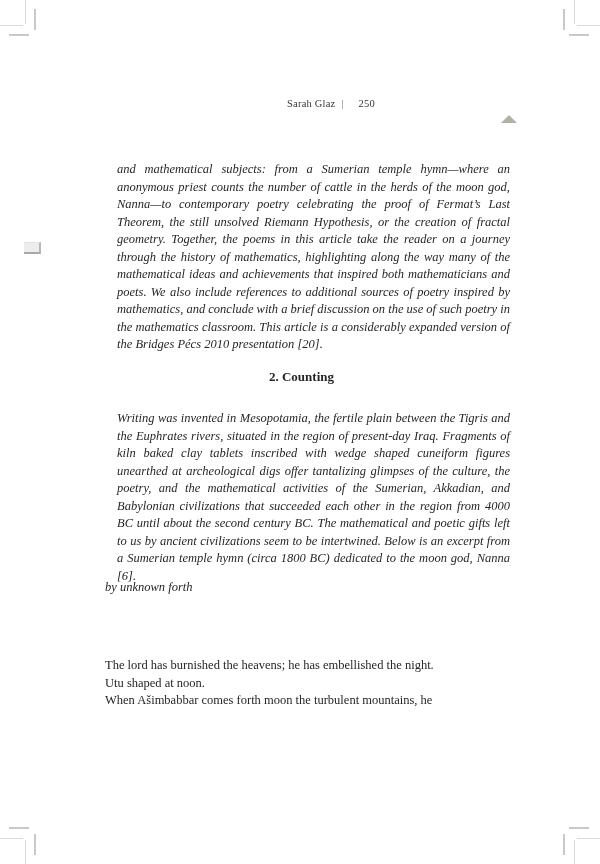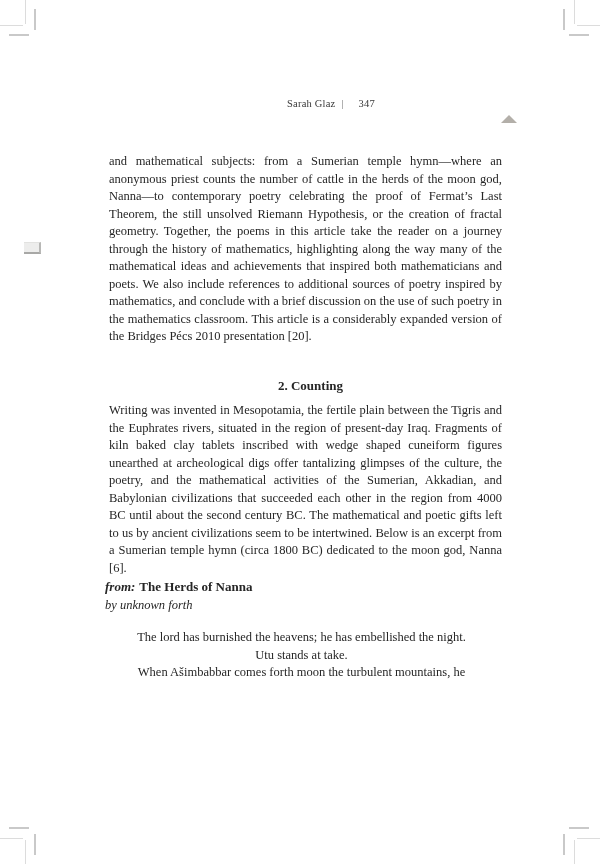--- a/index.html
+++ b/index.html
@@ -51,22 +51,23 @@
 
   
   .body-col {
     position: absolute;
     left: 105px;
     width: 393px;
     font-size: 12.5px;
     line-height: 17.5px;
   }
   .para {
-    margin: 4px;
+    margin: 12px;
     text-align: justify;
+    font-style: italic;
   }
   #para1 { top: 149px; }
   #heading {
     top: 368px;
     text-align: center;
     font-weight: bold;
     font-size: 13px;
   }
   #para2 { top: 398px; }
 
@@ -79,21 +80,21 @@
   .poem-title {
     font-weight: bold;
     font-size: 13px;
     margin-left: 4px;
   }
   .poem-byline {
     font-style: italic;
     font-size: 12.5px;
   }
 
-  #poem { top: 629px; text-align: center; }
+  #poem { top: 657px; }
   .poem-line {
     white-space: nowrap;
   }
 
   
   .mark {
     position: absolute;
     background: #c9c9c9;
   }
   .mark.light { background: #dcdcdc; }
@@ -138,38 +139,35 @@
     <div class="mark" style="left:563px; top:834px; width:2px; height:21px;"></div>
     <div class="mark" style="left:569px; top:827px; width:20px; height:2px;"></div>
   </div>
 
   <div class="page-curl"></div>
 
   <div class="running-head">
     <div class="running-head-inner">
       <span>Sarah Glaz</span>
       <span class="rh-sep">|</span>
-      <span class="rh-num">347</span>
+      <span class="rh-num">250</span>
     </div>
   </div>
 
   <div class="nav-triangle"></div>
 
   <p class="body-col para" id="para1" style="position:absolute;">and mathematical subjects: from a Sumerian temple hymn—where an anonymous priest counts the number of cattle in the herds of the moon god, Nanna—to contemporary poetry celebrating the proof of Fermat’s Last Theorem, the still unsolved Riemann Hypothesis, or the creation of fractal geometry. Together, the poems in this article take the reader on a journey through the history of mathematics, highlighting along the way many of the mathematical ideas and achievements that inspired both mathematicians and poets. We also include references to additional sources of poetry inspired by mathematics, and conclude with a brief discussion on the use of such poetry in the mathematics classroom. This article is a considerably expanded version of the Bridges Pécs 2010 presentation [20].</p>
 
-  <h2 class="body-col" id="heading" style="position:absolute; margin:9px;">2. Counting</h2>
+  <h2 class="body-col" id="heading" style="position:absolute; margin:0;">2. Counting</h2>
 
   <p class="body-col para" id="para2" style="position:absolute;">Writing was invented in Mesopotamia, the fertile plain between the Tigris and the Euphrates rivers, situated in the region of present-day Iraq. Fragments of kiln baked clay tablets inscribed with wedge shaped cuneiform figures unearthed at archeological digs offer tantalizing glimpses of the culture, the poetry, and the mathematical activities of the Sumerian, Akkadian, and Babylonian civilizations that succeeded each other in the region from 4000 BC until about the second century BC. The mathematical and poetic gifts left to us by ancient civilizations seem to be intertwined. Below is an excerpt from a Sumerian temple hymn (circa 1800 BC) dedicated to the moon god, Nanna [6].</p>
 
   <div class="body-col" id="poem-header" style="position:absolute;">
-    <div>
-      <span class="poem-from">from:</span><span class="poem-title">The Herds of Nanna</span>
-    </div>
     <div class="poem-byline">by unknown forth</div>
   </div>
 
   <div class="body-col" id="poem" style="position:absolute;">
     <div class="poem-line">The lord has burnished the heavens; he has embellished the night.</div>
-    <div class="poem-line">Utu stands at take.</div>
+    <div class="poem-line">Utu shaped at noon.</div>
     <div class="poem-line">When Ašimbabbar comes forth moon the turbulent mountains, he</div>
   </div>
 
 </div>
 
 </body></html>

